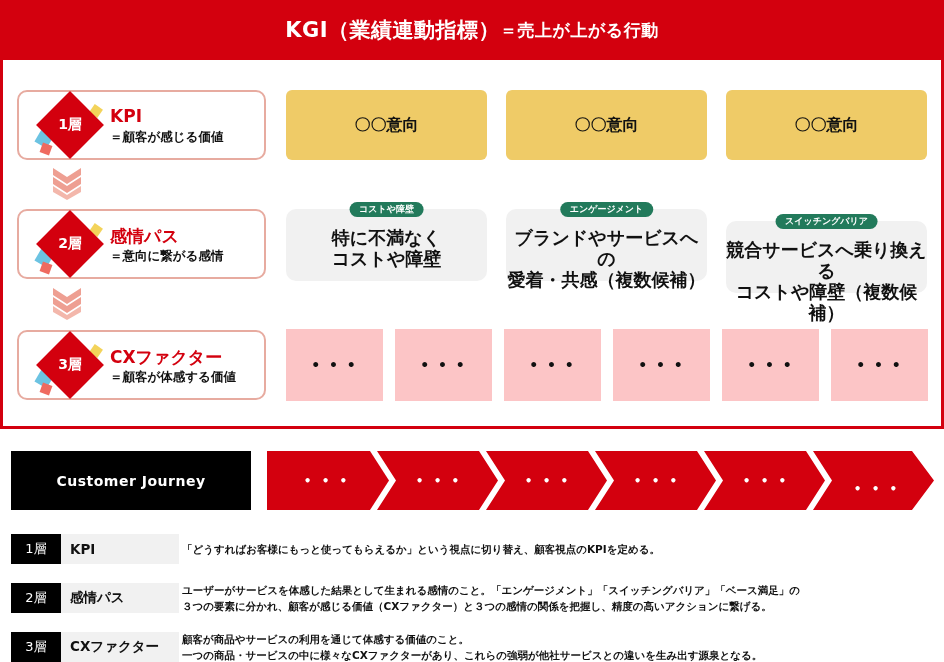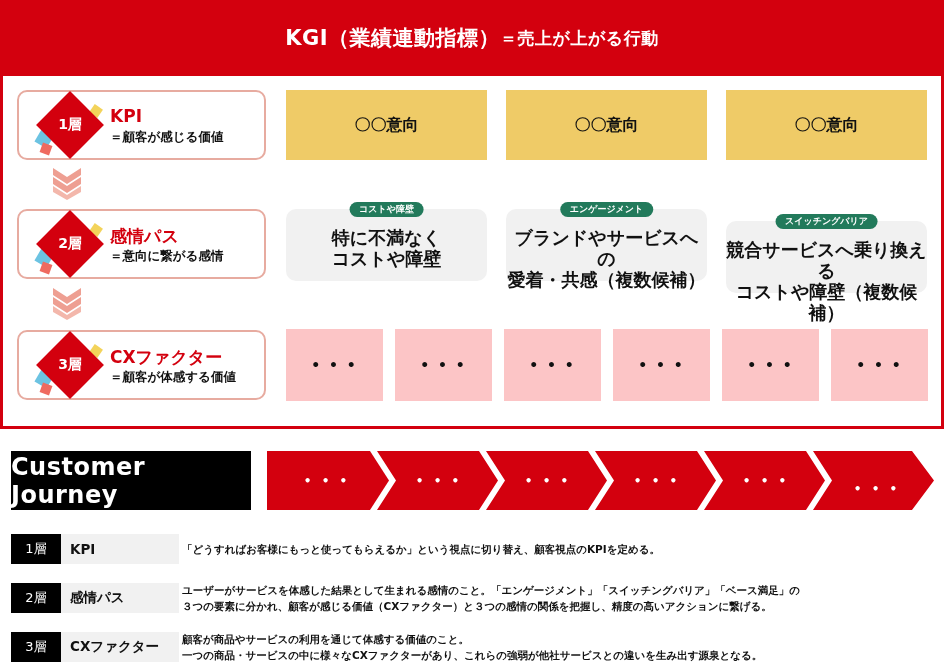--- a/index.html
+++ b/index.html
@@ -5,21 +5,21 @@
   * { box-sizing: border-box; margin: 0; padding: 0; }
   html, body { width: 944px; height: 662px; background: #ffffff; overflow: hidden; }
   body { font-family: "DejaVu Sans", "Liberation Sans", sans-serif; color: #111; position: relative; }
 
   
   .kgi-frame {
     position: absolute; left: 0; top: 0; width: 944px; height: 429px;
     border: 3px solid #d3000e; border-top: none; background: #fff;
   }
   .kgi-header {
-    position: absolute; left: 0; top: 0; width: 944px; height: 76px;
+    position: absolute; left: 0; top: 0; width: 944px; height: 60px;
     background: #d3000e; color: #fff;
     display: flex; align-items: center; justify-content: center;
     font-weight: bold; font-size: 21px; letter-spacing: 0.5px;
   }
   .kgi-header .small { font-size: 17px; }
 
   
   .layer-box {
     position: absolute; left: 17px; width: 249px; height: 70px;
     border: 2px solid #e7aba0; border-radius: 10px; background: #fff;
@@ -46,21 +46,21 @@
     font-weight: bold; font-size: 12.5px; color: #111;
   }
 
   
   .chevrons { position: absolute; left: 53px; width: 28px; height: 32px; }
 
   
   .kpi-card {
     position: absolute; top: 90px; width: 201px; height: 70px; background: #efcb67;
     display: flex; align-items: center; justify-content: center;
-    font-weight: bold; font-size: 16px; color: #111;
+    font-weight: bold; font-size: 16px; color: #111; border-radius: 6px;
   }
 
   
   .emo-card {
     position: absolute; top: 209px; width: 201px; height: 72px; background: #f1f1f1; border-radius: 10px;
   }
   .emo-badge {
     position: absolute; top: -7px; left: 50%; transform: translateX(-50%);
     background: #227a5b; color: #fff; font-size: 9px; font-weight: bold;
     padding: 2px 10px; border-radius: 9px; white-space: nowrap; line-height: 11px;
@@ -73,21 +73,21 @@
   
   .cx-card {
     position: absolute; top: 329px; width: 97px; height: 72px; background: #fcc5c6;
     display: flex; align-items: center; justify-content: center;
     font-weight: bold; font-size: 14px; letter-spacing: 2px; color: #111;
   }
 
   
   .cj-label {
     position: absolute; left: 11px; top: 451px; width: 240px; height: 59px; background: #000;
-    color: #fff; font-weight: bold; font-size: 24px; letter-spacing: 0.5px;
+    color: #fff; font-weight: bold; font-size: 14px; letter-spacing: 0.5px;
     display: flex; align-items: center; justify-content: center;
   }
   .cj-arrows { position: absolute; left: 267px; top: 451px; width: 667px; height: 59px; }
   .cj-dots {
     position: absolute; top: 0; height: 59px; width: 100px;
     display: flex; align-items: center; justify-content: center;
     color: #fff; font-weight: bold; font-size: 12px; letter-spacing: 3px;
   }
 
   

